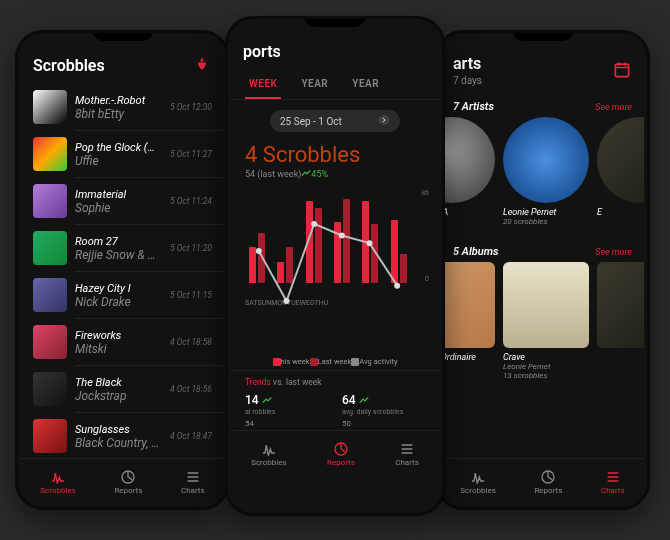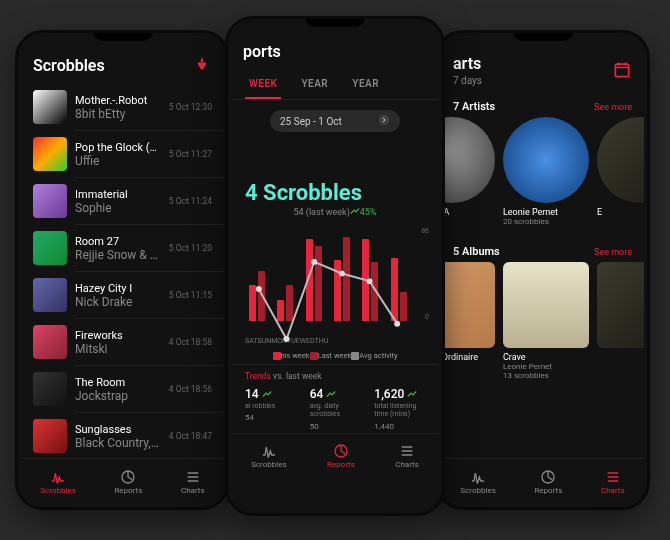--- a/index.html
+++ b/index.html
@@ -40,21 +40,21 @@
     flex-direction: column;
   }
   .header {
     display: flex; align-items: center; justify-content: space-between;
     padding: 18px 12px 8px 12px;
     min-height: 48px;
   }
   .header h1 { font-size: 16px; font-weight: 600; color: #fff; }
   .header .sub { font-size: 10px; color: #888; margin-top: 2px; }
   .header-icon { width: 20px; height: 20px; }
-  .content { flex: 1; overflow: hidden; }
+  .content { flex: 1; overflow: hidden; font-style: italic; }
   
   .row {
     display: flex; align-items: center;
     padding: 4px 12px; gap: 8px;
     height: 46px;
   }
   .art {
     width: 34px; height: 34px; border-radius: 4px;
     flex-shrink: 0;
   }
@@ -84,35 +84,35 @@
   .tabs { display: flex; gap: 16px; padding: 0 14px; border-bottom: 1px solid #222; }
   .tab { padding: 8px 4px; font-size: 10px; font-weight: 600; letter-spacing: 0.5px; color: #888; }
   .tab.active { color: #e5263c; border-bottom: 2px solid #e5263c; }
   .date-pill {
     margin: 10px auto 6px auto; background: #2a2a2a; border-radius: 14px;
     padding: 4px 10px; font-size: 10px; color: #ccc;
     display: flex; align-items: center; justify-content: space-between; gap: 8px;
     width: 130px;
   }
   .big {
-    font-size: 22px; font-weight: 700; color: #5eead4; padding: 4px 14px 0 14px; margin-top: 38px;
-  }
-  .subline { font-size: 9px; color: #888; padding: 2px 14px; display: flex; align-items: center; gap: 0; justify-content: center; }
+    font-size: 22px; font-weight: 400; color: #c2410c; padding: 4px 14px 0 14px;
+  }
+  .subline { font-size: 9px; color: #888; padding: 2px 14px; display: flex; align-items: center; gap: 0; }
   .trend-up { color: #3ab54a; }
   .chart-wrap { padding: 6px 14px 0 14px; position: relative; }
   .chart { position: relative; height: 110px; border-left: none; }
   .ytick { position: absolute; right: -4px; font-size: 7px; color: #666; transform: translateY(-50%); }
   .bars { position: absolute; bottom: 14px; left: 0; right: 14px; top: 6px; display: flex; align-items: flex-end; gap: 4px; }
   .pair { flex: 1; display: flex; align-items: flex-end; gap: 2px; justify-content: center; }
   .bar { width: 7px; border-radius: 1px 1px 0 0; }
   .bar.this { background: #e5263c; }
   .bar.last { background: #a61d2e; }
   .xaxis { display: flex; justify-content: flex-start; font-size: 7px; color: #777; padding: 2px 0 0 0; }
   .line-overlay { position: absolute; left: 0; right: 14px; top: 6px; bottom: 14px; pointer-events: none; }
-  .legend { display: flex; justify-content: center; font-size: 7.5px; color: #999; padding: 6px 0 4px 0; align-items: center; }
+  .legend { display: flex; justify-content: center; font-size: 7.5px; color: #999; padding: 6px 0 4px 0; align-items: center; margin-top: 44px; }
   .sw { width: 8px; height: 8px; border-radius: 1px; display: inline-block; }
   .sw.this { background: #e5263c; } .sw.last { background: #a61d2e; } .sw.avg { background: #888; }
   .trends-hdr { font-size: 8.5px; color: #888; padding: 6px 14px 4px 14px; border-top: 1px solid #222; }
   .trends-hdr .red { color: #e5263c; }
   .trends { display: flex; gap: 14px; padding: 2px 14px; }
   .trend-col { flex: 1; }
   .t-top { font-size: 12px; font-weight: 500; color: #fff; display: flex; align-items: center; gap: 3px; }
   .t-lbl { font-size: 7px; color: #777; line-height: 1.2; margin-top: 1px; }
   .t-cmp { font-size: 8px; color: #888; margin-top: 3px; }
   
@@ -201,21 +201,21 @@
         <div class="trackinfo">
           <div class="title">Fireworks</div>
           <div class="artist">Mitski</div>
         </div>
         <div class="time">4 Oct 18:58</div>
       </div>
         <div class="sep"></div>
       <div class="row">
         <div class="art art6"></div>
         <div class="trackinfo">
-          <div class="title">The Room</div>
+          <div class="title">The Black</div>
           <div class="artist">Jockstrap</div>
         </div>
         <div class="time">4 Oct 18:56</div>
       </div>
         <div class="sep"></div>
       <div class="row">
         <div class="art art7"></div>
         <div class="trackinfo">
           <div class="title">Sunglasses</div>
           <div class="artist">Black Country, New Road</div>
@@ -352,31 +352,20 @@
       <div class="trend-col">
         <div class="t-top">
             <span>64</span>
             <svg class="mini" viewBox="0 0 12 8">
               <path d="M1 7l4-4 2 2 4-4" stroke="#3ab54a" stroke-width="1.5" fill="none"></path>
             </svg>
           </div>
         <div class="t-lbl">avg. daily
 scrobbles</div>
         <div class="t-cmp">50</div>
-      </div>
-      <div class="trend-col">
-        <div class="t-top">
-            <span>1,620</span>
-            <svg class="mini" viewBox="0 0 12 8">
-              <path d="M1 7l4-4 2 2 4-4" stroke="#3ab54a" stroke-width="1.5" fill="none"></path>
-            </svg>
-          </div>
-        <div class="t-lbl">total listening
-time (mins)</div>
-        <div class="t-cmp">1,440</div>
       </div>
     </div>
     <div class="navbar">
       <div class="navitem">
         <svg viewBox="0 0 24 24">
             <path d="M3 18h3l2-12 3 16 3-10 2 6h5" stroke="currentColor" stroke-width="2" fill="none"></path>
           </svg>
         <span>Scrobbles</span>
       </div>
       <div class="navitem active">

